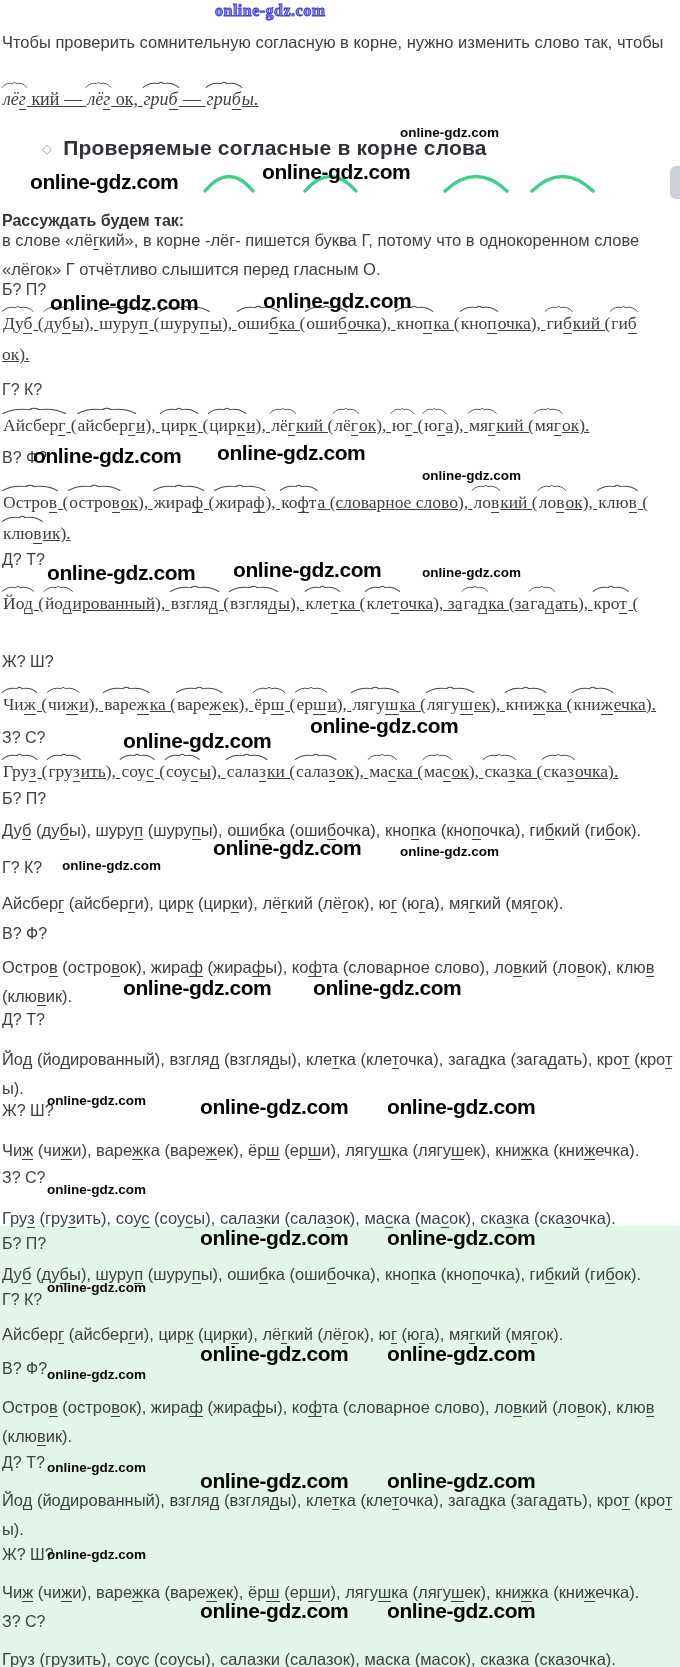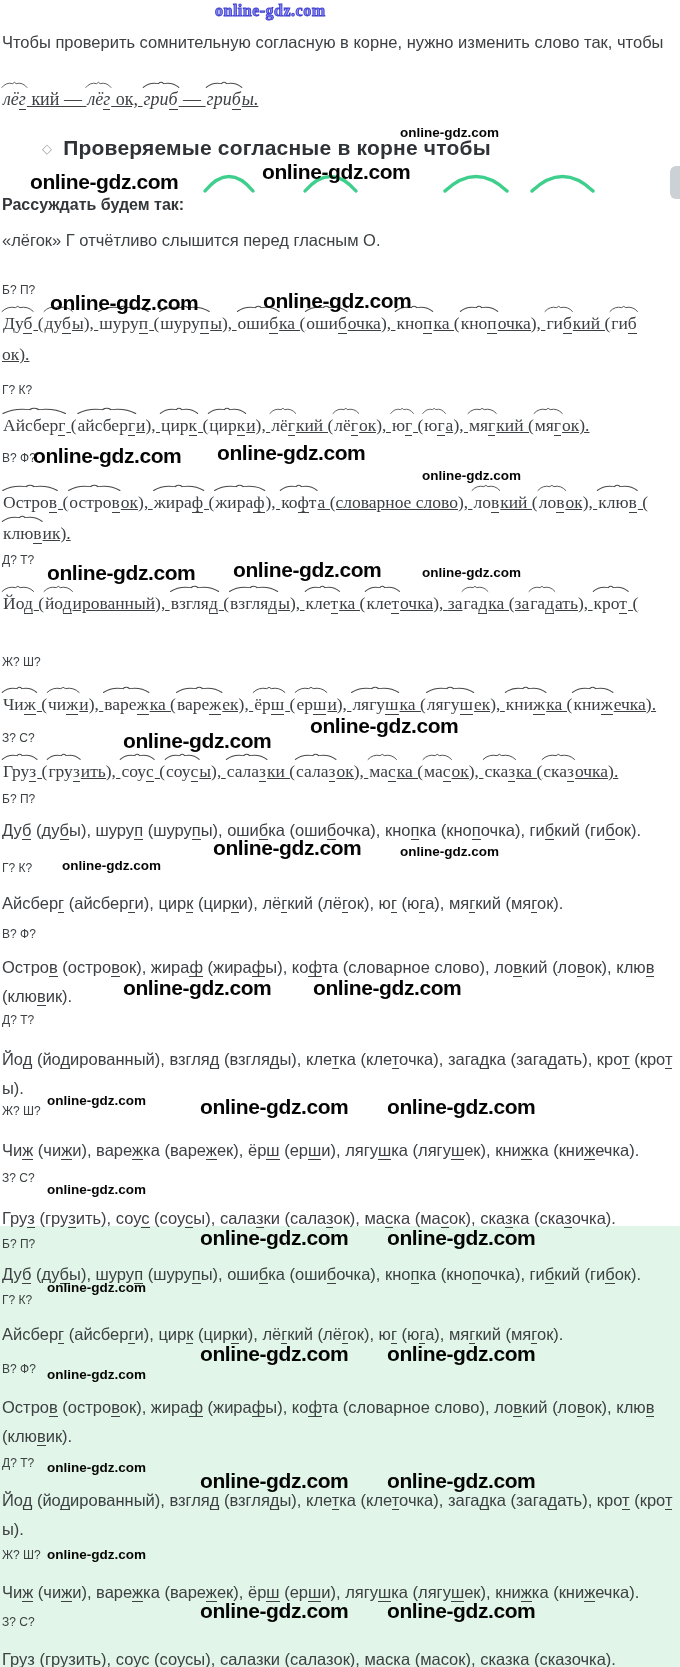--- a/index.html
+++ b/index.html
@@ -3,21 +3,21 @@
 <meta charset="utf-8">
 <style>
   html,body{margin:0;padding:0;background:#ffffff;}
   .page{
     position:relative;width:680px;height:1667px;background:#ffffff;
     font-family:"Liberation Sans",sans-serif;color:#3d4144;overflow:hidden;
   }
   .green-band{position:absolute;left:0;top:1226px;width:680px;height:441px;background:#e1f5e8;}
   .block{position:absolute;left:2px;width:676px;}
   .pline{font-size:16.5px;line-height:29px;white-space:nowrap;}
-  .label{font-size:12px;line-height:18px;}
+  .label{font-size:16px;line-height:18px;}
   .bold-label{font-size:16px;font-weight:700;color:#33373a;}
   .title-row{font-size:21px;font-weight:700;color:#2f3337;letter-spacing:.2px;white-space:nowrap;}
   .diamond{font-size:13px;color:#9aa0a6;margin-right:11px;vertical-align:2px;font-weight:400;}
   .aline{font-family:"Liberation Serif",serif;font-size:17.5px;line-height:20px;padding-top:11px;white-space:nowrap;text-decoration:underline;}
   .example .aline{font-size:18px;}
   .it{font-style:italic;}
   .u{border-bottom:1.2px solid currentColor;}
   .arcw{position:relative;display:inline-block;margin:0 1px;}
   .arcw svg{position:absolute;left:-2px;top:-8px;width:calc(100% + 4px);height:7px;overflow:visible;}
   .wm{position:absolute;font-weight:700;color:#050505;white-space:nowrap;}
@@ -43,37 +43,38 @@
         <div class="aline"><span class="arcw it"><svg viewBox="0 0 60 12" preserveAspectRatio="none">
               <path d="M2 11 Q12 1.5 26 4.5 Q30 0 34 4.5 Q48 1.5 58 11" fill="none" stroke="#4a4a4a" stroke-width="1.7" stroke-linecap="round"></path>
             </svg><span>лё<span class="u">г</span></span></span><span> кий — </span><span class="arcw it"><svg viewBox="0 0 60 12" preserveAspectRatio="none">
               <path d="M2 11 Q12 1.5 26 4.5 Q30 0 34 4.5 Q48 1.5 58 11" fill="none" stroke="#4a4a4a" stroke-width="1.7" stroke-linecap="round"></path>
             </svg><span>лё<span class="u">г</span></span></span><span> ок, </span><span class="arcw it"><svg viewBox="0 0 60 12" preserveAspectRatio="none">
               <path d="M2 11 Q12 1.5 26 4.5 Q30 0 34 4.5 Q48 1.5 58 11" fill="none" stroke="#4a4a4a" stroke-width="1.7" stroke-linecap="round"></path>
             </svg><span>гри<span class="u">б</span></span></span><span> — </span><span class="arcw it"><svg viewBox="0 0 60 12" preserveAspectRatio="none">
               <path d="M2 11 Q12 1.5 26 4.5 Q30 0 34 4.5 Q48 1.5 58 11" fill="none" stroke="#4a4a4a" stroke-width="1.7" stroke-linecap="round"></path>
             </svg><span>гри<span class="u">б</span></span></span><span class="it">ы.</span></div>
       </div>
-      <div class="block title-row" style="top: 136px; left: 42px;"><span class="diamond">◇</span><span>Проверяемые согласные в корне чтобы</span></div>
+      <div class="block title-row" style="top: 136px; left: 42px;"><span class="diamond">◇</span><span>Проверяемые согласные в корне слова</span></div>
       <div class="block" style="top: 168px; height: 26px;">
         <svg class="garc" width="54" height="26" style="left: 200px;">
           <path d="M3 23 Q 27 -6 51 23" fill="none" stroke="#3fcf8c" stroke-width="3.4" stroke-linecap="round"></path>
         </svg>
         <svg class="garc" width="57" height="26" style="left: 300px;">
           <path d="M3 23 Q 28.5 -6 54 23" fill="none" stroke="#3fcf8c" stroke-width="3.4" stroke-linecap="round"></path>
         </svg>
         <svg class="garc" width="68" height="26" style="left: 440px;">
           <path d="M3 23 Q 34 -6 65 23" fill="none" stroke="#3fcf8c" stroke-width="3.4" stroke-linecap="round"></path>
         </svg>
         <svg class="garc" width="67" height="26" style="left: 527px;">
           <path d="M3 23 Q 33.5 -6 64 23" fill="none" stroke="#3fcf8c" stroke-width="3.4" stroke-linecap="round"></path>
         </svg>
       </div>
-      <div class="block bold-label" style="top: 196px;">Рассуждать будем так:</div>
+      <div class="block bold-label" style="top: 212px;">Рассуждать будем так:</div>
       <div class="block" style="top: 226px;">
+        <div class="pline">в слове «лё<span class="u">г</span>кий», в корне -лёг- пишется буква Г, потому что в однокоренном слове</div>
         <div class="pline">«лёгок» Г отчётливо слышится перед гласным О.</div>
       </div>
       <div class="block label" style="top: 281px;">Б? П?</div>
       <div class="block" style="top: 302px;">
         <div class="aline"><span class="arcw"><svg viewBox="0 0 60 12" preserveAspectRatio="none">
               <path d="M2 11 Q12 1.5 26 4.5 Q30 0 34 4.5 Q48 1.5 58 11" fill="none" stroke="#4a4a4a" stroke-width="1.7" stroke-linecap="round"></path>
             </svg><span>Ду<span class="u">б</span></span></span><span> (</span><span class="arcw"><svg viewBox="0 0 60 12" preserveAspectRatio="none">
               <path d="M2 11 Q12 1.5 26 4.5 Q30 0 34 4.5 Q48 1.5 58 11" fill="none" stroke="#4a4a4a" stroke-width="1.7" stroke-linecap="round"></path>
             </svg><span>ду<span class="u">б</span></span></span><span>ы), </span><span class="arcw"><svg viewBox="0 0 60 12" preserveAspectRatio="none">
               <path d="M2 11 Q12 1.5 26 4.5 Q30 0 34 4.5 Q48 1.5 58 11" fill="none" stroke="#4a4a4a" stroke-width="1.7" stroke-linecap="round"></path>

